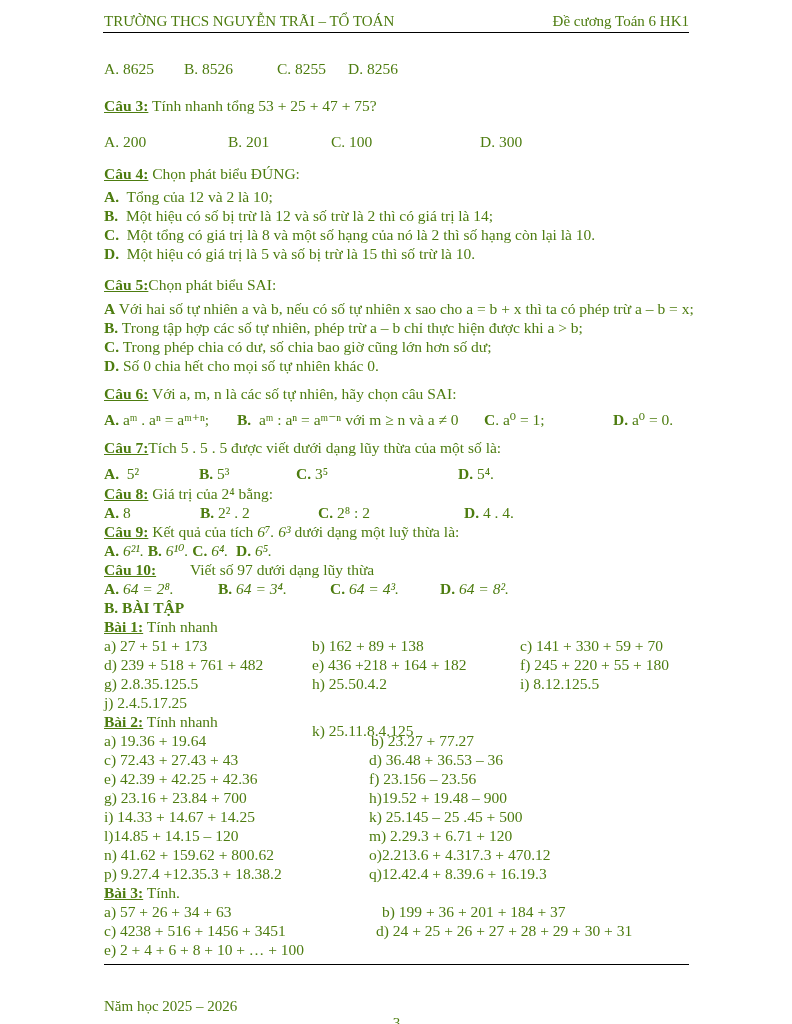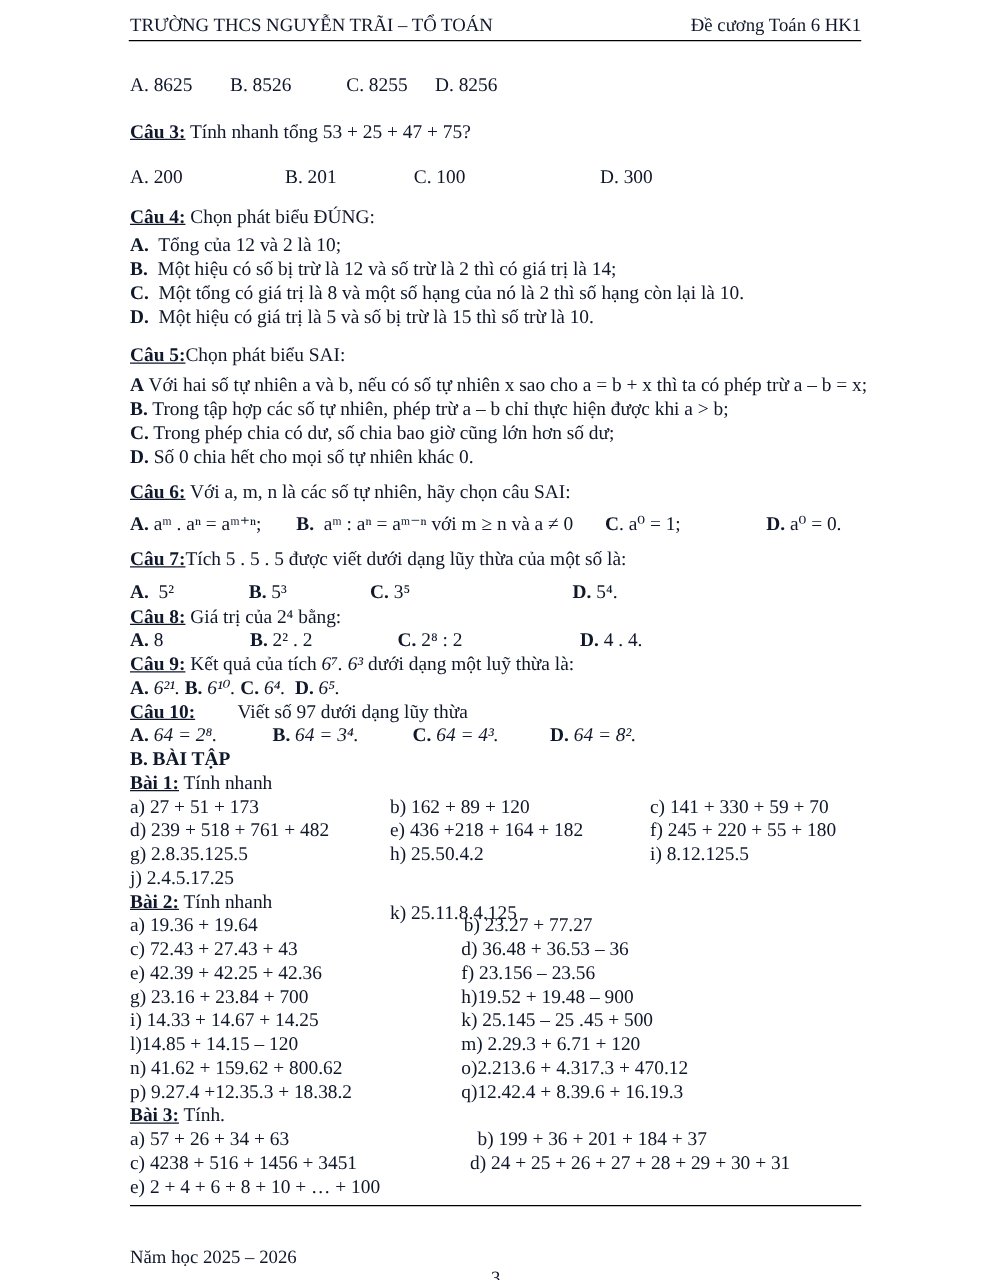--- a/index.html
+++ b/index.html
@@ -1,18 +1,18 @@
 <!DOCTYPE html>
 <html><head>
 <meta charset="utf-8">
 <style>
   html,body { margin:0; padding:0; background:#e8e8e8; }
   .page {
     position:relative; width:792px; height:1024px; margin:0 auto;
-    background:#ffffff; color:#0f172a;
+    background:#ffffff; color:#4d7c0f;
     font-family:"Liberation Serif","DejaVu Serif",serif;
     font-size:15.5px; overflow:hidden; box-sizing:border-box;
   }
   .header {
     display:flex; justify-content:space-between;
     padding:13px 103px 2px 104px; font-size:15px; line-height:17px;
     white-space:pre;
   }
   .header-rule { margin:0 103px; border-bottom:1.6px solid #000; }
   .doc-body { padding:0 0 0 104px; }
@@ -55,21 +55,21 @@
       <div class="line" style="margin-top: 9px;"><span class="b u">Câu 7:</span><span>Tích 5 . 5 . 5 được viết dưới dạng lũy thừa của một số là:</span></div>
       <div class="line" style="margin-top: 7px;"><span class="abs" style="left: 0px;"><span class="b">A.</span><span>  5²</span></span><span class="abs" style="left: 95px;"><span class="b">B.</span><span> 5³</span></span><span class="abs" style="left: 192px;"><span class="b">C.</span><span> 3⁵</span></span><span class="abs" style="left: 354px;"><span class="b">D.</span><span> 5⁴.</span></span></div>
       <div class="line" style="margin-top: 1px;"><span class="b u">Câu 8:</span><span> Giá trị của 2⁴ bằng:</span></div>
       <div class="line"><span class="abs" style="left: 0px;"><span class="b">A.</span><span> 8</span></span><span class="abs" style="left: 96px;"><span class="b">B.</span><span> 2² . 2</span></span><span class="abs" style="left: 214px;"><span class="b">C.</span><span> 2⁸ : 2</span></span><span class="abs" style="left: 360px;"><span class="b">D.</span><span> 4 . 4.</span></span></div>
       <div class="line"><span class="b u">Câu 9:</span><span> Kết quả của tích </span><span class="i">6⁷. 6³</span><span> dưới dạng một luỹ thừa là:</span></div>
       <div class="line"><span class="b">A.</span><span class="i"> 6²¹.</span><span class="b"> B.</span><span class="i"> 6¹⁰.</span><span class="b"> C.</span><span class="i"> 6⁴.</span><span class="b">  D.</span><span class="i"> 6⁵.</span></div>
       <div class="line"><span class="b u">Câu 10:</span><span class="abs" style="left: 86px;">Viết số 97 dưới dạng lũy thừa</span></div>
       <div class="line"><span class="abs" style="left: 0px;"><span class="b">A.</span><span class="i"> 64 = 2⁸.</span></span><span class="abs" style="left: 114px;"><span class="b">B.</span><span class="i"> 64 = 3⁴.</span></span><span class="abs" style="left: 226px;"><span class="b">C.</span><span class="i"> 64 = 4³.</span></span><span class="abs" style="left: 336px;"><span class="b">D.</span><span class="i"> 64 = 8².</span></span></div>
       <div class="line"><span class="b">B. BÀI TẬP</span></div>
       <div class="line"><span class="b u">Bài 1:</span><span> Tính nhanh</span></div>
-      <div class="line"><span class="abs" style="left: 0px;">a) 27 + 51 + 173</span><span class="abs" style="left: 208px;">b) 162 + 89 + 120</span><span class="abs" style="left: 416px;">c) 141 + 330 + 59 + 70</span></div>
+      <div class="line"><span class="abs" style="left: 0px;">a) 27 + 51 + 173</span><span class="abs" style="left: 208px;">b) 162 + 89 + 138</span><span class="abs" style="left: 416px;">c) 141 + 330 + 59 + 70</span></div>
       <div class="line"><span class="abs" style="left: 0px;">d) 239 + 518 + 761 + 482</span><span class="abs" style="left: 208px;">e) 436 +218 + 164 + 182</span><span class="abs" style="left: 416px;">f) 245 + 220 + 55 + 180</span></div>
       <div class="line"><span class="abs" style="left: 0px;">g) 2.8.35.125.5</span><span class="abs" style="left: 208px;">h) 25.50.4.2</span><span class="abs" style="left: 416px;">i) 8.12.125.5</span></div>
       <div class="line"><span class="abs" style="left: 0px;">j) 2.4.5.17.25</span><span class="abs" style="left: 208px; margin-top: 28px;">k) 25.11.8.4.125</span></div>
       <div class="line"><span class="b u">Bài 2:</span><span> Tính nhanh</span></div>
       <div class="line"><span class="abs" style="left: 0px;">a) 19.36 + 19.64</span><span class="abs" style="left: 267px;">b) 23.27 + 77.27</span></div>
       <div class="line"><span class="abs" style="left: 0px;">c) 72.43 + 27.43 + 43</span><span class="abs" style="left: 265px;">d) 36.48 + 36.53 – 36</span></div>
       <div class="line"><span class="abs" style="left: 0px;">e) 42.39 + 42.25 + 42.36</span><span class="abs" style="left: 265px;">f) 23.156 – 23.56</span></div>
       <div class="line"><span class="abs" style="left: 0px;">g) 23.16 + 23.84 + 700</span><span class="abs" style="left: 265px;">h)19.52 + 19.48 – 900</span></div>
       <div class="line"><span class="abs" style="left: 0px;">i) 14.33 + 14.67 + 14.25</span><span class="abs" style="left: 265px;">k) 25.145 – 25 .45 + 500</span></div>
       <div class="line"><span class="abs" style="left: 0px;">l)14.85 + 14.15 – 120</span><span class="abs" style="left: 265px;">m) 2.29.3 + 6.71 + 120</span></div>

